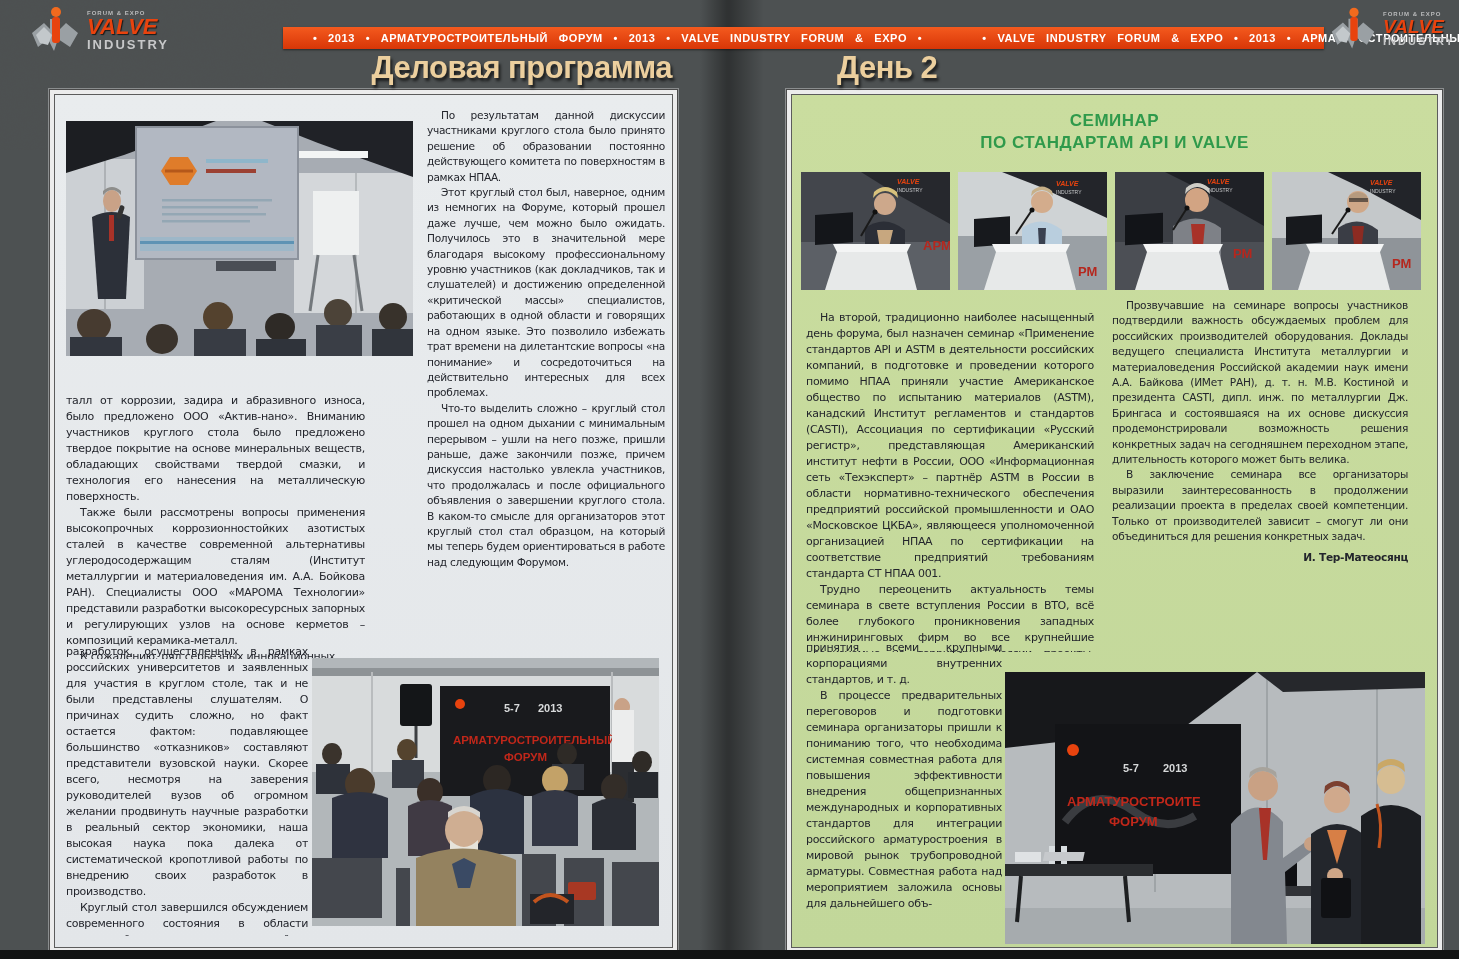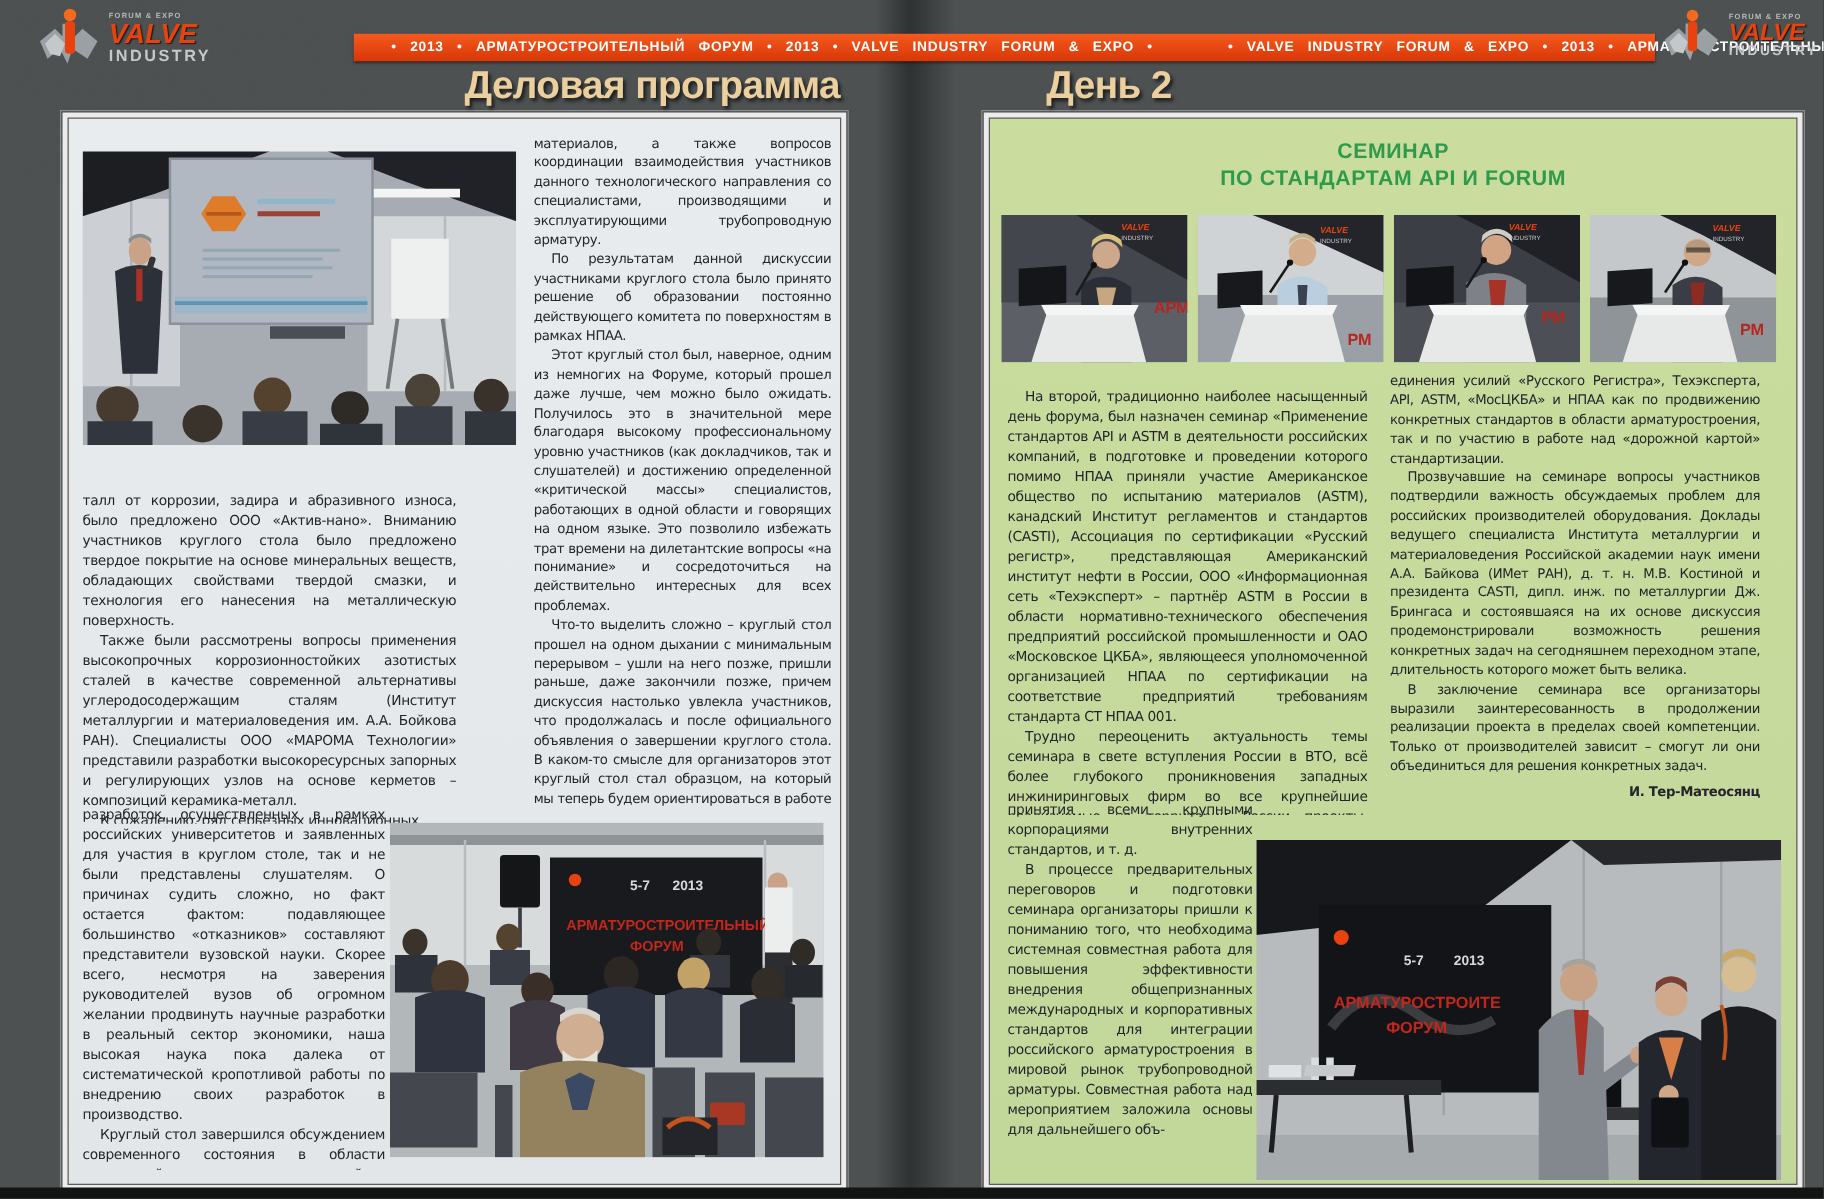--- a/index.html
+++ b/index.html
@@ -149,21 +149,20 @@
     <p>Также были рассмотрены вопросы применения высокопрочных коррозионностойких азотистых сталей в качестве современной альтернативы углеродосодержащим сталям (Институт металлургии и материаловедения им. А.А. Бойкова РАН). Специалисты ООО «МАРОМА Технологии» представили разработки высокоресурсных запорных и регулирующих узлов на основе керметов – композиций керамика-металл.</p>
     <p class="it">К сожалению, ряд серьезных инновационных</p>
   </div>
 
   <div class="tcol" style="left:66px;top:644px;width:242px;height:292px;">
     <p class="it noind">разработок, осуществленных в рамках российских университетов и заявленных для участия в круглом столе, так и не были представлены слушателям. О причинах судить сложно, но факт остается фактом: подавляющее большинство «отказников» составляют представители вузовской науки. Скорее всего, несмотря на заверения руководителей вузов об огромном желании продвинуть научные разработки в реальный сектор экономики, наша высокая наука пока далека от систематической кропотливой работы по внедрению своих разработок в производство.</p>
     <p>Круглый стол завершился обсуждением современного состояния в области технологий улучшения свойств поверхностей</p>
   </div>
 
   <div class="tcol tight" style="left:427px;top:108px;width:238px;height:540px;">
-    <p class="noind">материалов, а также вопросов координации взаимодействия участников данного технологического направления со специалистами, производящими и эксплуатирующими трубопроводную арматуру.</p>
     <p>По результатам данной дискуссии участниками круглого стола было принято решение об образовании постоянно действующего комитета по поверхностям в рамках НПАА.</p>
     <p class="it">Этот круглый стол был, наверное, одним из немногих на Форуме, который прошел даже лучше, чем можно было ожидать. Получилось это в значительной мере благодаря высокому профессиональному уровню участников (как докладчиков, так и слушателей) и достижению определенной «критической массы» специалистов, работающих в одной области и говорящих на одном языке. Это позволило избежать трат времени на дилетантские вопросы «на понимание» и сосредоточиться на действительно интересных для всех проблемах.</p>
     <p class="it">Что-то выделить сложно – круглый стол прошел на одном дыхании с минимальным перерывом – ушли на него позже, пришли раньше, даже закончили позже, причем дискуссия настолько увлекла участников, что продолжалась и после официального объявления о завершении круглого стола. В каком-то смысле для организаторов этот круглый стол стал образцом, на который мы теперь будем ориентироваться в работе над следующим Форумом.</p>
 
   </div>
 
   <div class="photo" style="left:312px;top:658px;width:347px;height:268px;">
     <svg width="347" height="268" viewBox="0 0 347 268">
       <rect width="347" height="268" fill="#b2b7ba"></rect>
       <rect y="14" width="347" height="100" fill="#d8dbdc"></rect>
@@ -216,21 +215,21 @@
           <rect x="300" y="204" width="47" height="64"></rect>
       </g>
       <rect x="256" y="224" width="28" height="18" rx="2" fill="#a83823"></rect>
       <rect x="218" y="236" width="44" height="30" fill="#23252a"></rect>
       <path d="M222,244 q16,-14 34,0" stroke="#c2541e" stroke-width="4" fill="none"></path>
     </svg>
   </div>
 
   <div class="sem-title">
     <div>СЕМИНАР</div>
-    <div>ПО СТАНДАРТАМ API И FORUM</div>
+    <div>ПО СТАНДАРТАМ API И VALVE</div>
   </div>
 
   <div class="photo" style="left:801px;top:172px;width:149px;height:118px;">
     <svg width="149" height="118" viewBox="0 0 149 118">
       <rect width="149" height="118" fill="#5c6066"></rect>
       <rect x="0" y="0" width="149" height="70" fill="#43464c"></rect>
       <polygon points="60,0 149,0 149,52 92,20" fill="#26282d"></polygon>
       <text x="96" y="12" font-size="7" font-weight="bold" font-style="italic" fill="#e8430e" font-family="Liberation Sans,sans-serif">VALVE</text>
       <text x="96" y="20" font-size="5" fill="#c6c8ca" font-family="Liberation Sans,sans-serif">INDUSTRY</text>
       <rect x="14" y="44" width="38" height="30" fill="#14161a" transform="skewY(-4)"></rect>
@@ -309,21 +308,20 @@
     <p>На второй, традиционно наиболее насыщенный день форума, был назначен семинар «Применение стандартов API и ASTM в деятельности российских компаний, в подготовке и проведении которого помимо НПАА приняли участие Американское общество по испытанию материалов (ASTM), канадский Институт регламентов и стандартов (CASTI), Ассоциация по сертификации «Русский регистр», представляющая Американский институт нефти в России, ООО «Информационная сеть «Техэксперт» – партнёр ASTM в России в области нормативно-технического обеспечения предприятий российской промышленности и ОАО «Московское ЦКБА», являющееся уполномоченной организацией НПАА по сертификации на соответствие предприятий требованиям стандарта СТ НПАА 001.</p>
     <p>Трудно переоценить актуальность темы семинара в свете вступления России в ВТО, всё более глубокого проникновения западных инжиниринговых фирм во все крупнейшие реализуемые на территории России проекты, отсутствия внятной государственной промышленной политики, в т. ч. по стандартизации,</p>
   </div>
 
   <div class="tcol" style="left:806px;top:640px;width:196px;height:300px;">
     <p class="noind">принятия всеми крупными корпорациями внутренних стандартов, и т. д.</p>
     <p>В процессе предварительных переговоров и подготовки семинара организаторы пришли к пониманию того, что необходима системная совместная работа для повышения эффективности внедрения общепризнанных международных и корпоративных стандартов для интеграции российского арматуростроения в мировой рынок трубопроводной арматуры. Совместная работа над мероприятием заложила основы для дальнейшего объ-</p>
   </div>
 
   <div class="tcol tight" style="left:1112px;top:298px;width:296px;height:342px;">
-    <p class="noind">единения усилий «Русского Регистра», Техэксперта, API, ASTM, «МосЦКБА» и НПАА как по продвижению конкретных стандартов в области арматуростроения, так и по участию в работе над «дорожной картой» стандартизации.</p>
     <p>Прозвучавшие на семинаре вопросы участников подтвердили важность обсуждаемых проблем для российских производителей оборудования. Доклады ведущего специалиста Института металлургии и материаловедения Российской академии наук имени А.А. Байкова (ИМет РАН), д. т. н. М.В. Костиной и президента CASTI, дипл. инж. по металлургии Дж. Брингаса и состоявшаяся на их основе дискуссия продемонстрировали возможность решения конкретных задач на сегодняшнем переходном этапе, длительность которого может быть велика.</p>
     <p>В заключение семинара все организаторы выразили заинтересованность в продолжении реализации проекта в пределах своей компетенции. Только от производителей зависит – смогут ли они объединиться для решения конкретных задач.</p>
     <p class="sig">И. Тер-Матеосянц</p>
   </div>
 
   <div class="photo" style="left:1005px;top:672px;width:420px;height:272px;">
     <svg width="420" height="272" viewBox="0 0 420 272">
       <rect width="420" height="272" fill="#b7bbbe"></rect>
       <line x1="150" y1="0" x2="150" y2="220" stroke="#9fa4a7" stroke-width="2"></line>
       <line x1="262" y1="0" x2="262" y2="220" stroke="#9fa4a7" stroke-width="2"></line>

